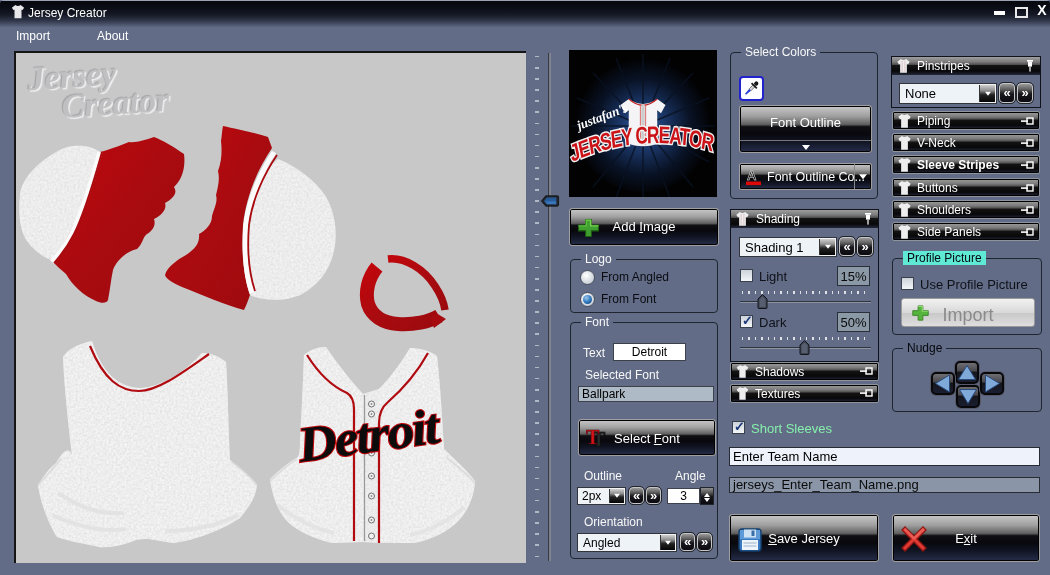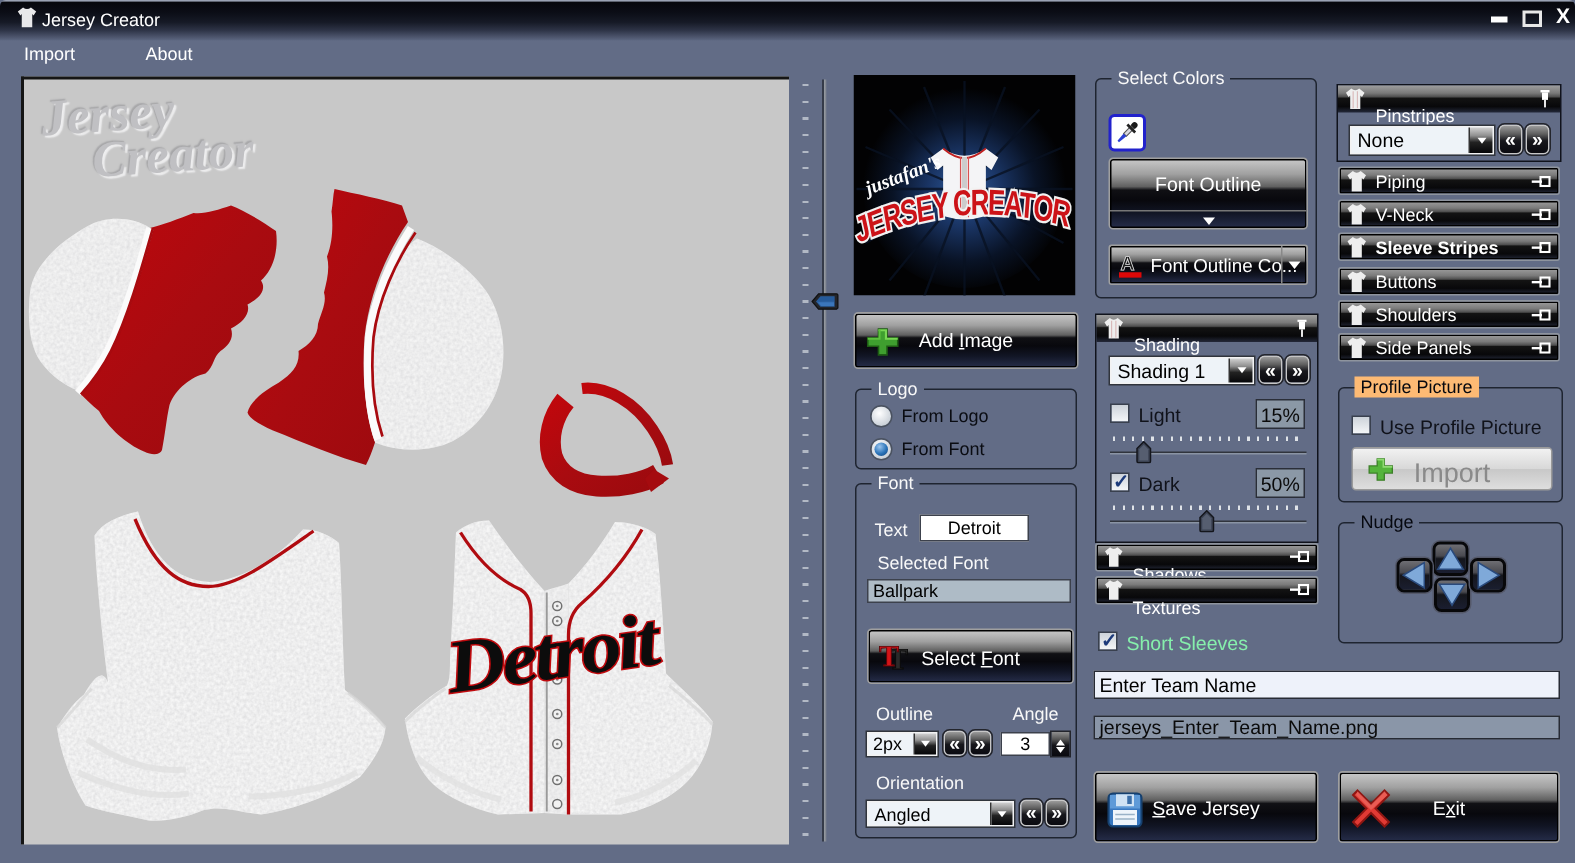--- a/index.html
+++ b/index.html
@@ -17,21 +17,21 @@
 #preview{left:14px;top:51px;width:512px;height:512px;background:#c8c8c8;border-left:2px solid #151515;border-top:2px solid #151515;box-sizing:border-box;}
 
 #vtrack{left:548px;top:53px;width:3px;height:508px;background:linear-gradient(90deg,#353b49 0,#353b49 38%,#93989f 55%,#757b8a 100%);}
 
 .gbtn{background:linear-gradient(#c9c9c9 0,#a0a0a0 22%,#606060 40%,#101014 45%,#08080d 60%,#111524 78%,#262d4a 100%);
  border:1px solid #9f9f9f;box-shadow:inset 0 0 0 1px #000;border-radius:3px;color:#fff;box-sizing:border-box;}
 .btxt{position:absolute;width:100%;text-align:center;color:#fff;font-size:13px;}
 
 .hbar{background:linear-gradient(#9e9e9e 0,#7a7a7a 28%,#4e4e4e 42%,#131313 47%,#08080a 78%,#232839 100%);
  border:1px solid #8e949e;box-shadow:inset 0 0 0 1px #000;border-radius:2px;box-sizing:border-box;color:#fff;}
-.hbar .ht{position:absolute;left:24px;top:13px;font-size:12px;}
+.hbar .ht{position:absolute;left:24px;top:2px;font-size:12px;}
 
 .gbox{border:1px solid #1e2430;border-radius:4px;box-sizing:border-box;}
 .glab{position:absolute;top:-8px;left:10px;background:#626c86;padding:0 4px;font-size:12px;}
 .wlab{color:#f8f8f8;}
 .blab{color:#06080f;}
 
 .tin{background:#fff;border:1px solid #3c414c;box-sizing:border-box;font-size:12px;color:#000;}
 
 .combo{background:#eef3f8;border:1px solid #f2f2f2;outline:1px solid #30343c;box-sizing:border-box;font-size:12px;color:#000;}
 .darr{position:absolute;right:0;top:0;height:100%;background:linear-gradient(#d0d0d0 0,#909090 32%,#222 58%,#060608 100%);border-left:1px solid #333;box-sizing:border-box;}
@@ -199,21 +199,21 @@
  <svg class="abs" style="left:7px;top:9px" width="23" height="20" viewBox="0 0 32 28">
       <path d="M12 2 L20 2 L20 10 L30 10 L30 18 L20 18 L20 26 L12 26 L12 18 L2 18 L2 10 L12 10 Z" fill="#3f9f2f" stroke="#1e5c14" stroke-width="1.5"></path>
       <path d="M12 2 L20 2 L20 10 L30 10 L30 12 L18 12 L18 4 L12 4 Z" fill="#78d653"></path>
       <path d="M2 10 L12 10 L12 2 L14 2 L14 12 L2 12 Z" fill="#5cbf3e"></path>
     </svg>
 </div>
 
 <div class="gbox abs" style="left:570px;top:259px;width:148px;height:54px;">
  <div class="glab wlab">Logo</div>
  <div class="abs" style="left:9px;top:10px;width:13px;height:13px;border-radius:50%;background:radial-gradient(circle at 40% 35%,#ffffff,#cdd3da 70%,#aab2bc);border:1px solid #4a5260;"></div>
- <div class="abs" style="left:30px;top:10px;font-size:12px;color:#0a0c12;">From Logo</div>
+ <div class="abs" style="left:30px;top:10px;font-size:12px;color:#0a0c12;">From Angled</div>
  <div class="abs" style="left:9px;top:32px;width:13px;height:13px;border-radius:50%;background:radial-gradient(circle at 40% 35%,#ffffff,#cdd3da 70%,#aab2bc);border:1px solid #4a5260;"></div>
  <div class="abs" style="left:12px;top:35px;width:9px;height:9px;border-radius:50%;background:radial-gradient(circle at 38% 32%,#9cc6ee,#2a73b8 55%,#0f3e74);"></div>
  <div class="abs" style="left:30px;top:32px;font-size:12px;color:#0a0c12;">From Font</div>
 </div>
 
 <div class="gbox abs" style="left:570px;top:322px;width:148px;height:237px;">
  <div class="glab wlab">Font</div>
  <div class="abs wlab" style="left:12px;top:23px;font-size:12px;">Text</div>
  <div class="tin abs" style="left:42px;top:20px;width:73px;height:18px;text-align:center;line-height:17px;">Detroit</div>
  <div class="abs wlab" style="left:14px;top:45px;font-size:12px;">Selected Font</div>
@@ -424,33 +424,33 @@
       </svg>
       <div class="ht" style="top:2px;">Side Panels</div>
       <svg class="abs" style="right:5px;top:5px" width="13" height="9" viewBox="0 0 13 9">
         <rect x="6" y="1" width="6" height="6" fill="none" stroke="#fff" stroke-width="1.4"></rect>
         <rect x="0" y="3.3" width="7" height="1.6" fill="#fff"></rect>
       </svg>
     </div>
   </div>
 
 <div class="gbox abs" style="left:892px;top:258px;width:150px;height:77px;">
- <div class="glab blab" style="background:#fdba74;">Profile Picture</div>
+ <div class="glab blab" style="background:#5eead4;">Profile Picture</div>
  <div class="cb abs" style="left:8px;top:18px;"></div>
  <div class="abs" style="left:27px;top:18px;font-size:13px;color:#10121a;">Use Profile Picture</div>
  <div class="abs" style="left:8px;top:39px;width:134px;height:29px;background:linear-gradient(#f2f2f2,#d8d8d8 50%,#c8c8c8 52%,#dedede);border:1px solid #9a9a9a;border-radius:3px;box-sizing:border-box;">
   <div class="abs" style="width:100%;text-align:center;top:6px;font-size:18px;color:#8a8a8a;">Import</div>
   <svg class="abs" style="left:9px;top:5px" width="19" height="18" viewBox="0 0 32 30">
         <path d="M12 3 L20 3 L20 11 L29 11 L29 19 L20 19 L20 27 L12 27 L12 19 L3 19 L3 11 L12 11 Z" fill="#55b43c" stroke="#3c8028" stroke-width="1.5"></path>
         <path d="M12 3 L20 3 L20 11 L29 11 L29 13 L18 13 L18 5 L12 5 Z" fill="#8fd973"></path>
       </svg>
  </div>
 </div>
 
-<div class="gbox abs" style="left:892px;top:348px;width:150px;height:81px;">
+<div class="gbox abs" style="left:892px;top:348px;width:150px;height:64px;">
  <div class="glab blab">Nudge</div>
  <div id="nbu" class="abs" style="left:0;top:0;width:150px;height:64px;">
       <div class="abs" style="left:62px;top:12px;width:24px;height:23px;background:linear-gradient(#6e6e73 0,#4a4a50 40%,#15161c 50%,#1a1e30 100%);border:2px solid #08080a;border-radius:5px;box-shadow:0 0 0 1px #55596a;box-sizing:border-box;"><svg width="20" height="19" viewBox="0 0 20 19">
           <path d="M10 2.5 L18.5 16.5 L1.5 16.5 Z" fill="#7fa9d9" stroke="#2a4a7c" stroke-width="1"></path>
         </svg></div>
       <div class="abs" style="left:63px;top:36px;width:24px;height:23px;background:linear-gradient(#6e6e73 0,#4a4a50 40%,#15161c 50%,#1a1e30 100%);border:2px solid #08080a;border-radius:5px;box-shadow:0 0 0 1px #55596a;box-sizing:border-box;"><svg width="20" height="19" viewBox="0 0 20 19">
           <path d="M10 16.5 L18.5 2.5 L1.5 2.5 Z" fill="#7fa9d9" stroke="#2a4a7c" stroke-width="1"></path>
         </svg></div>
       <div class="abs" style="left:38px;top:23px;width:24px;height:23px;background:linear-gradient(#6e6e73 0,#4a4a50 40%,#15161c 50%,#1a1e30 100%);border:2px solid #08080a;border-radius:5px;box-shadow:0 0 0 1px #55596a;box-sizing:border-box;"><svg width="20" height="19" viewBox="0 0 20 19">
           <path d="M2.5 9.5 L16.5 1 L16.5 18 Z" fill="#7fa9d9" stroke="#2a4a7c" stroke-width="1"></path>

